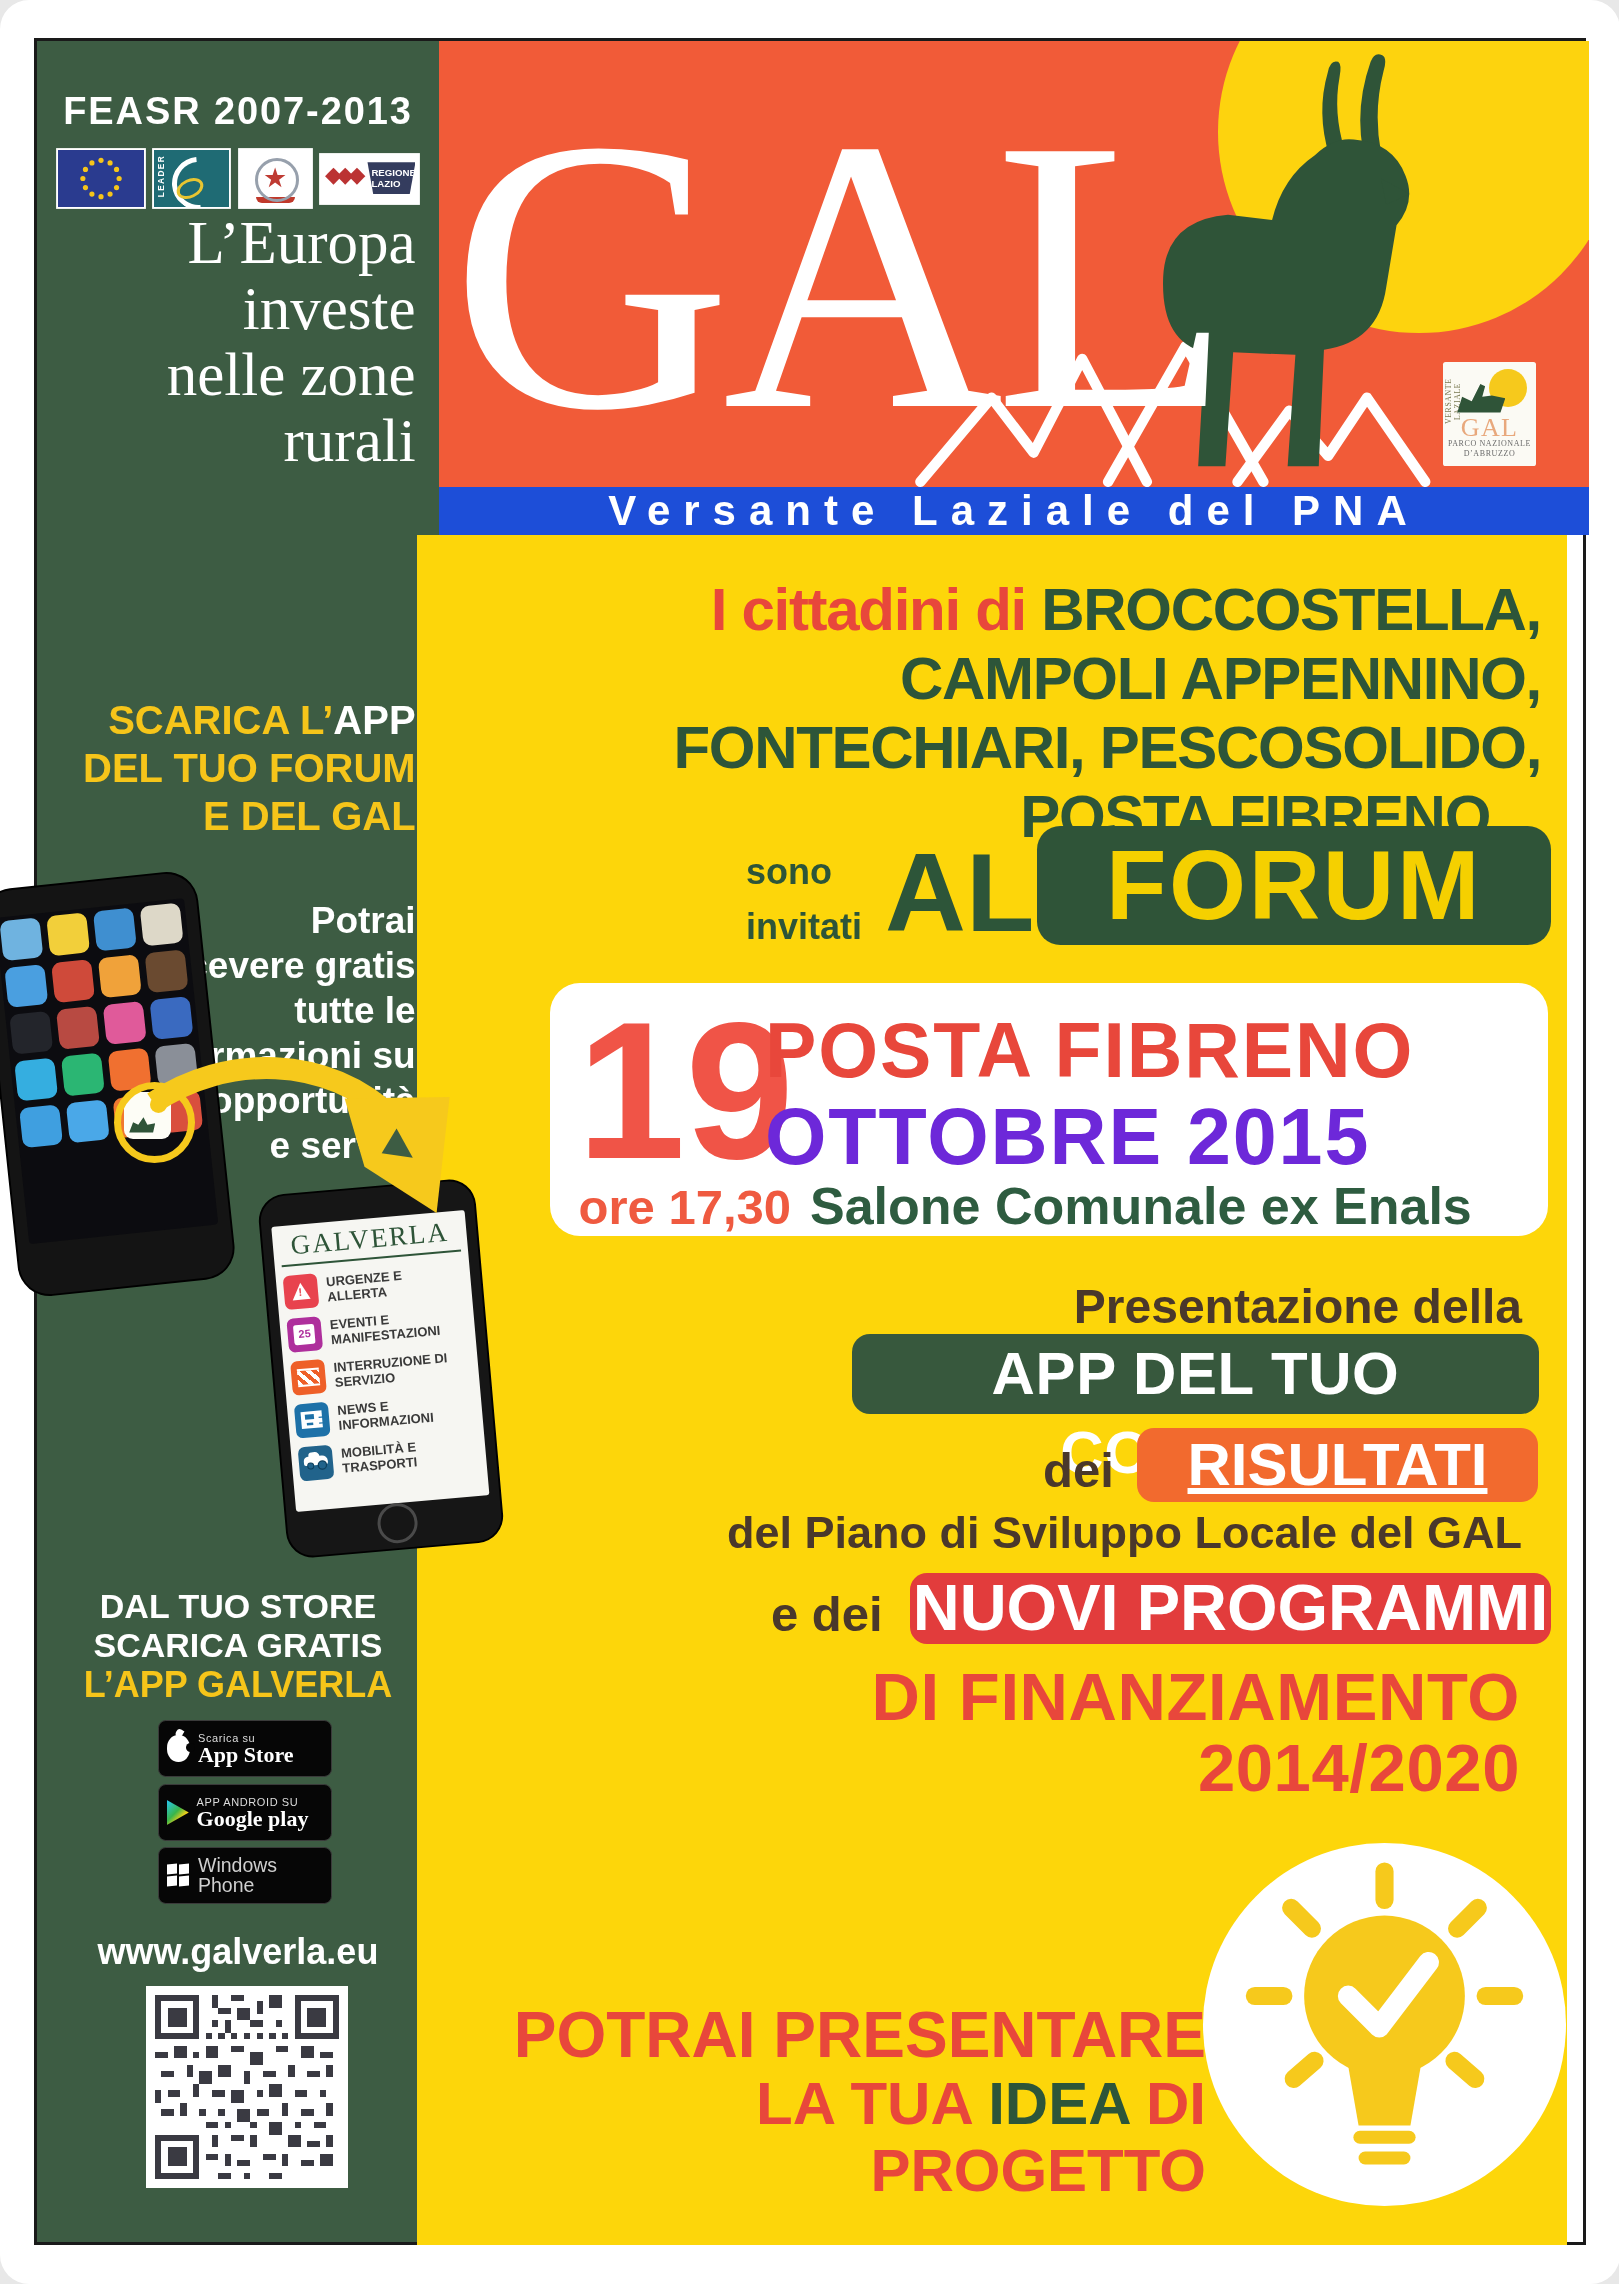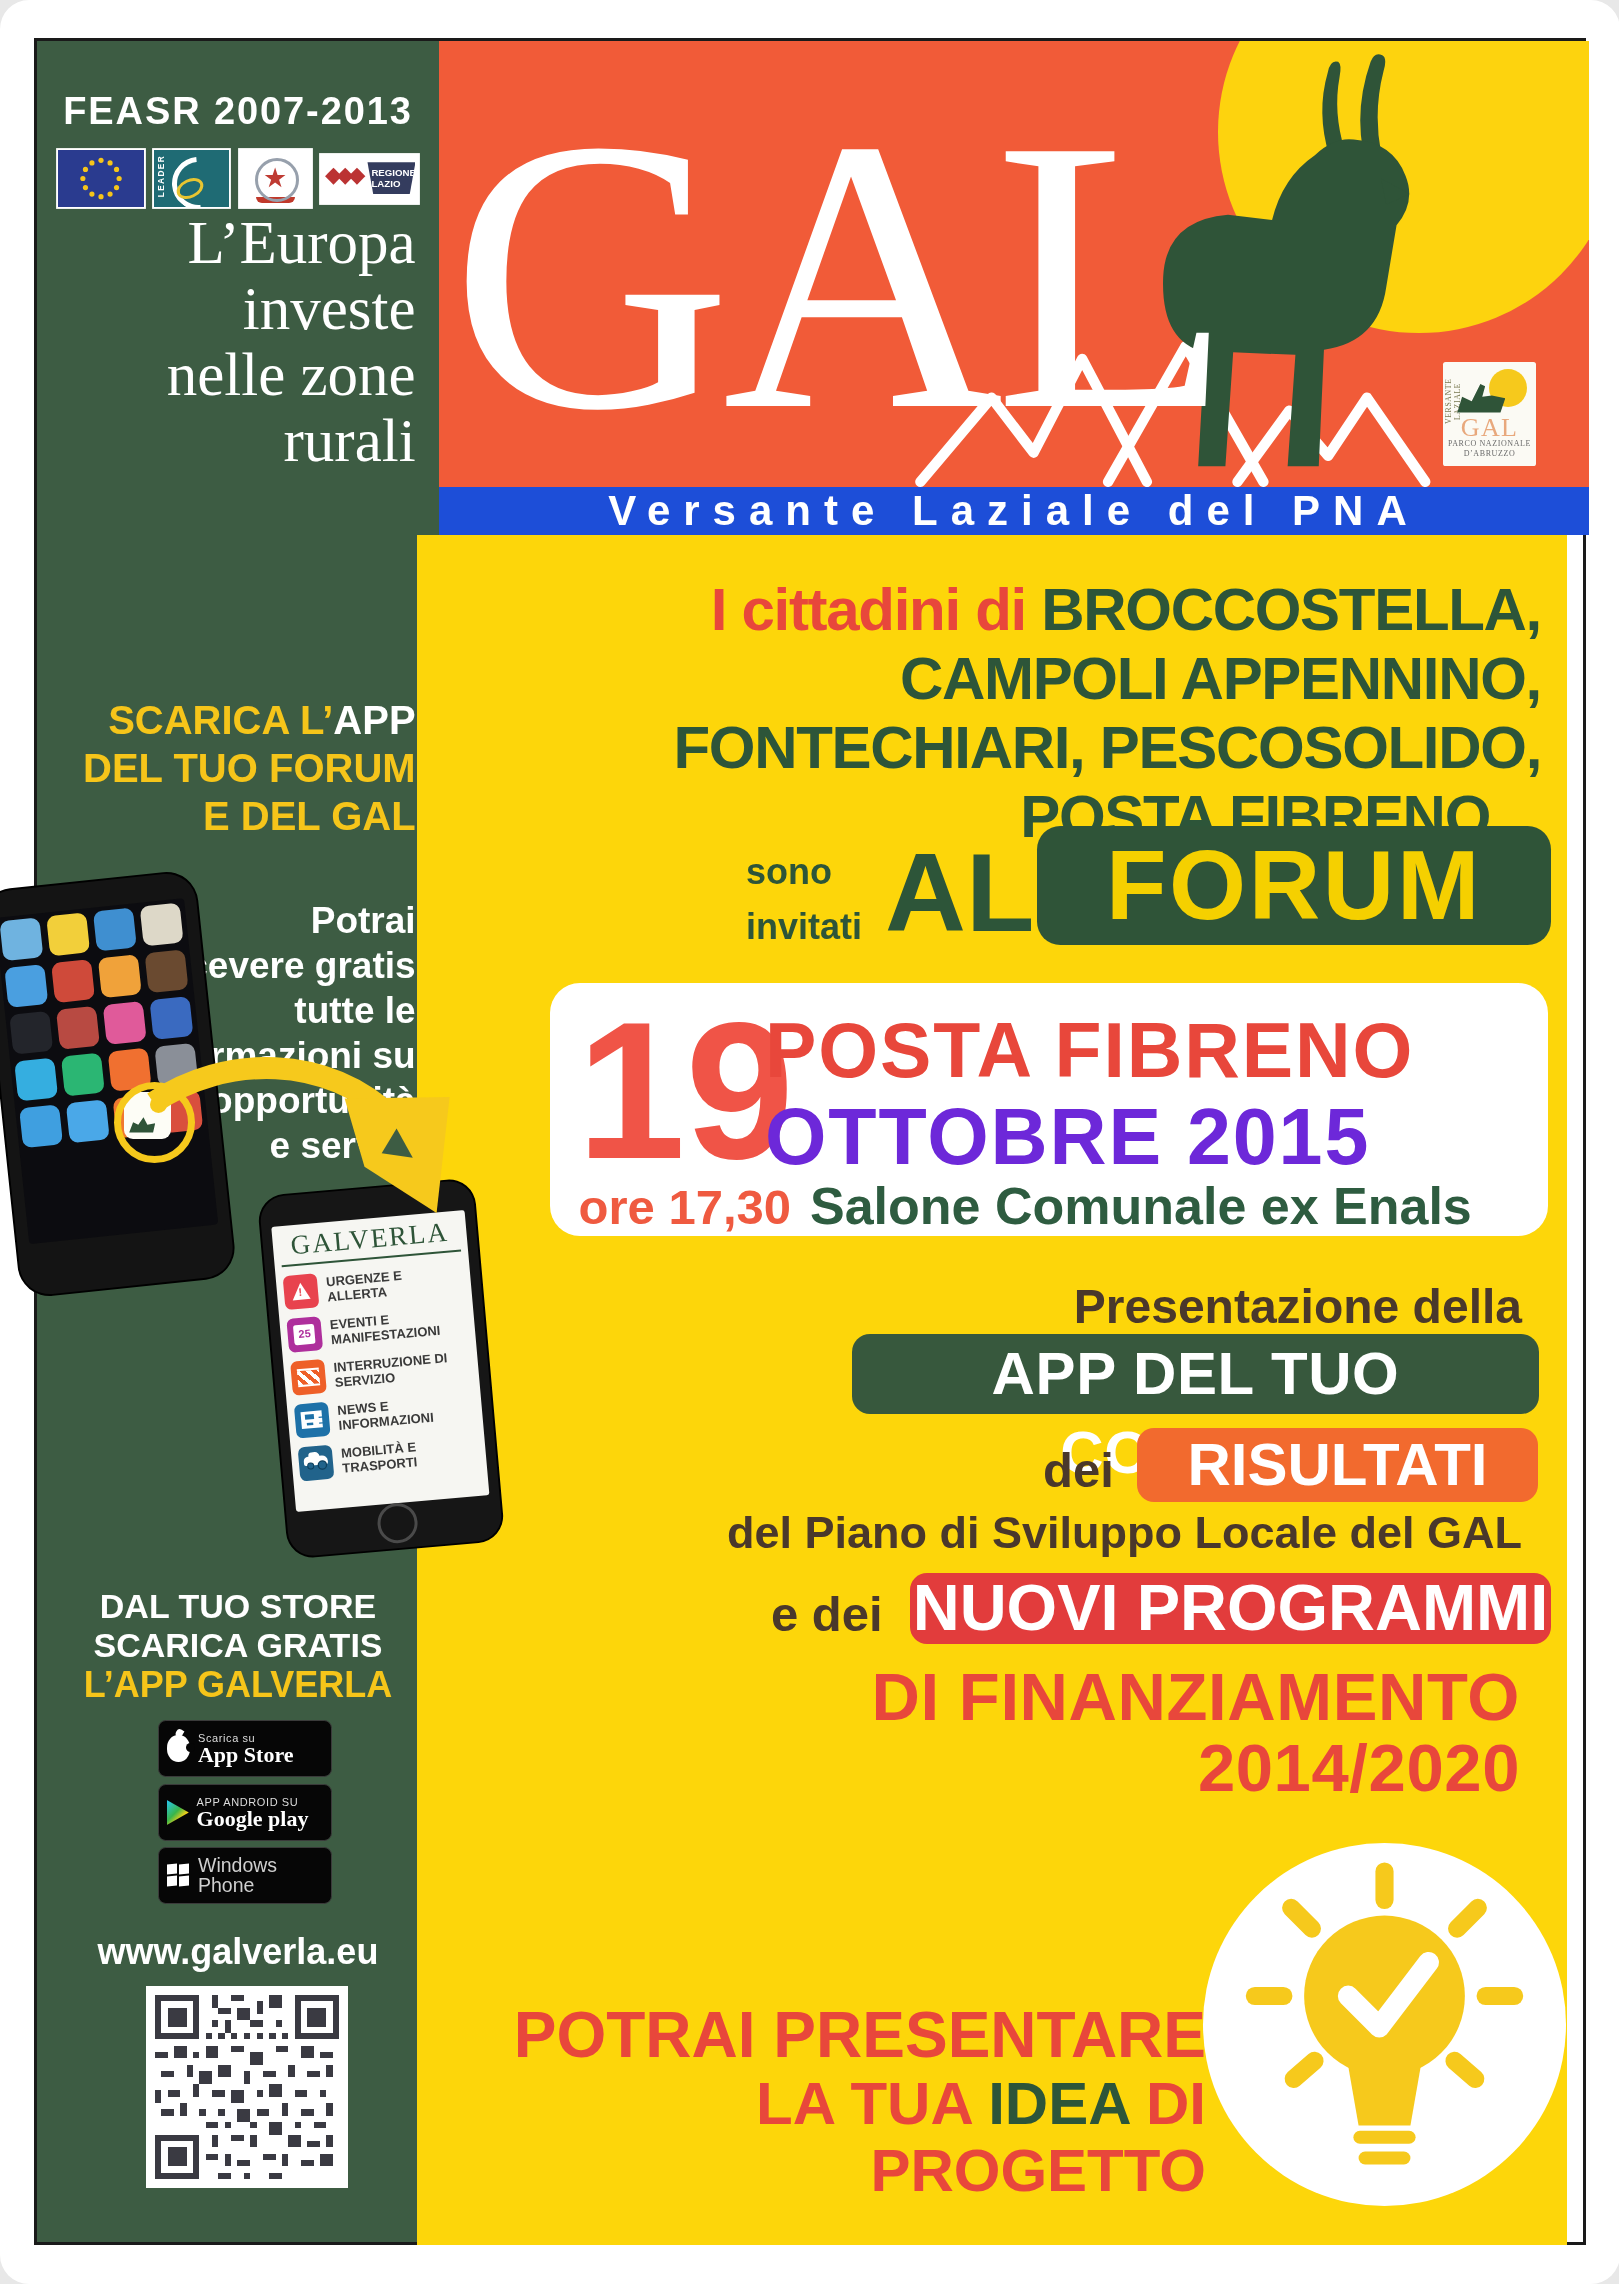--- a/index.html
+++ b/index.html
@@ -132,21 +132,21 @@
   .evplace{position:absolute;left:215px;top:23.4px;color:#e8473b;font-weight:bold;font-size:77px;letter-spacing:1.9px;}
   .evdate{position:absolute;left:215px;top:108px;color:#6d28d9;font-weight:bold;font-size:79px;letter-spacing:1.9px;}
   .evtime{position:absolute;left:28.6px;top:196px;color:#ef5a40;font-weight:bold;font-size:49px;}
   .evvenue{position:absolute;left:260px;top:193px;color:#2e5c40;font-weight:bold;font-size:52px;}
   .brown{color:#4a382b;font-weight:bold;}
   .intro{position:absolute;right:45px;top:744px;font-size:48px;}
   .appbox{position:absolute;left:435px;top:799px;width:687px;height:80px;background:#37583d;border-radius:18px;
           color:#fff;font-weight:bold;font-size:60px;text-align:center;line-height:79px;letter-spacing:0.6px;}
   .dei{position:absolute;left:626px;top:907px;font-size:49px;}
   .orangebox{position:absolute;left:720px;top:893px;width:401px;height:74px;background:#f26a2e;border-radius:17px;
-          color:#fff;font-weight:bold;font-size:60px;text-align:center;line-height:73px;}
+          color:#fff;font-weight:bold;font-size:60px;text-align:center;line-height:73px;text-decoration:underline;}
   .piano{position:absolute;right:45px;top:972px;font-size:45px;}
   .edei{position:absolute;left:354px;top:1051px;font-size:49px;}
   .redbox{position:absolute;left:493px;top:1038px;width:641px;height:71px;background:#e23c3c;border-radius:17px;
           color:#ffffff;font-weight:bold;font-size:65px;text-align:center;line-height:70px;}
   .fin{position:absolute;right:47px;color:#e8473b;font-weight:bold;font-size:67px;letter-spacing:0.6px;}
   .bulbwrap{position:absolute;left:786px;top:1308px;width:363px;height:363px;background:#fff;border-radius:50%;}
   .potrai{position:absolute;right:361px;top:1465px;text-align:right;font-weight:bold;color:#e8473b;}
   .potrai .l1{font-size:64px;line-height:70px;margin-left:38px;}
   .potrai .l2{font-size:60px;line-height:67px;}
   .potrai .grn{color:#2d5539;}

